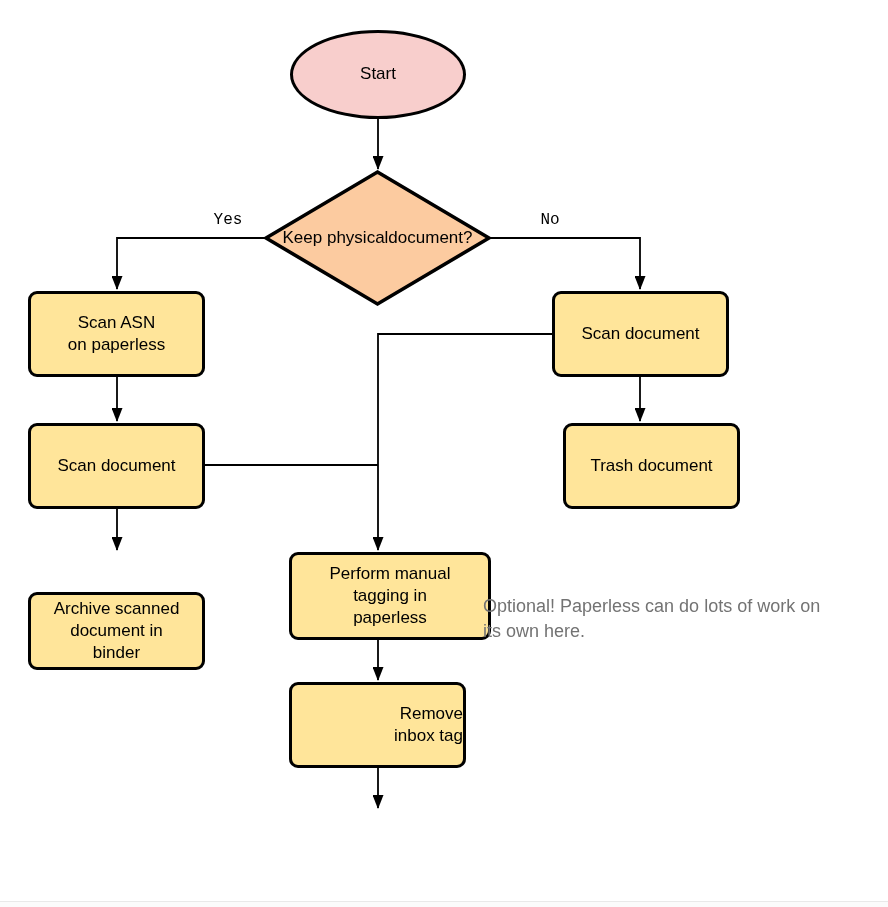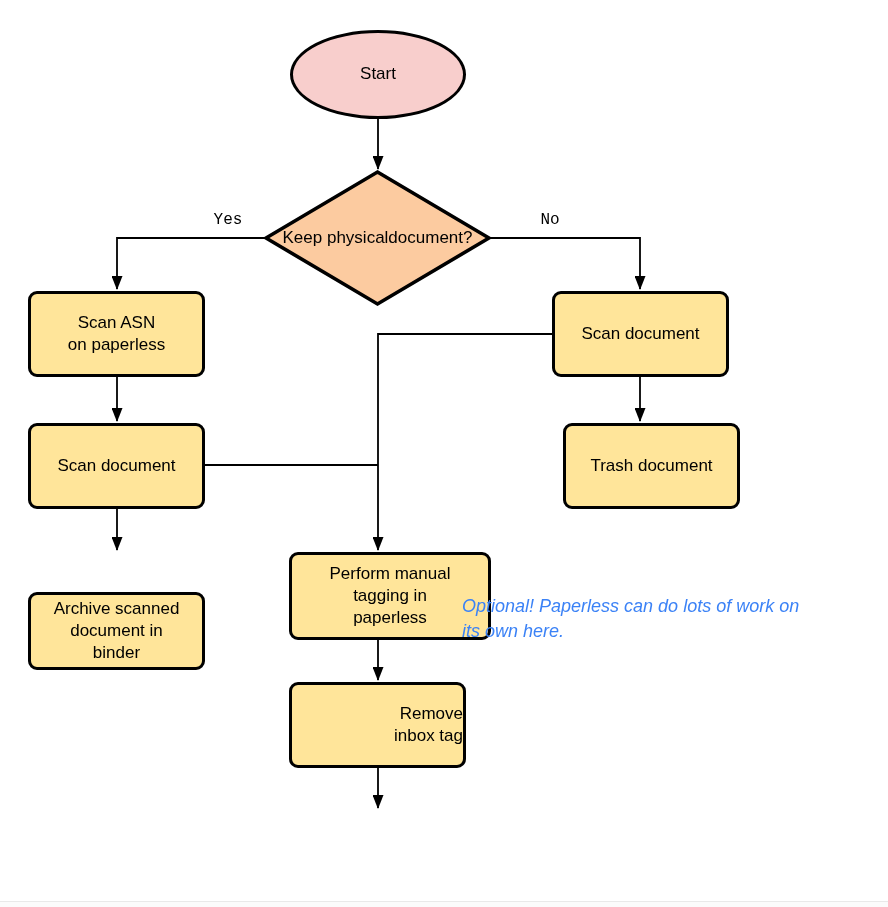--- a/index.html
+++ b/index.html
@@ -58,26 +58,25 @@
   }
   .edge-label {
     position: absolute;
     font-size: 16px;
     color: #000000;
     text-align: center;
     font-family: Liberation Mono, monospace;
   }
   .annotation {
     position: absolute;
-    left: 462px;
+    left: 483px;
     top: 594px;
     width: 402px;
     font-size: 18px;
-    font-style: italic;
-    color: #3b82f6;
+    color: #737373;
     line-height: 25px;
   }
   .bottom-rule {
     position: absolute;
     left: 0;
     top: 901px;
     width: 888px;
     height: 1px;
     background: #e9e9e9;
   }

